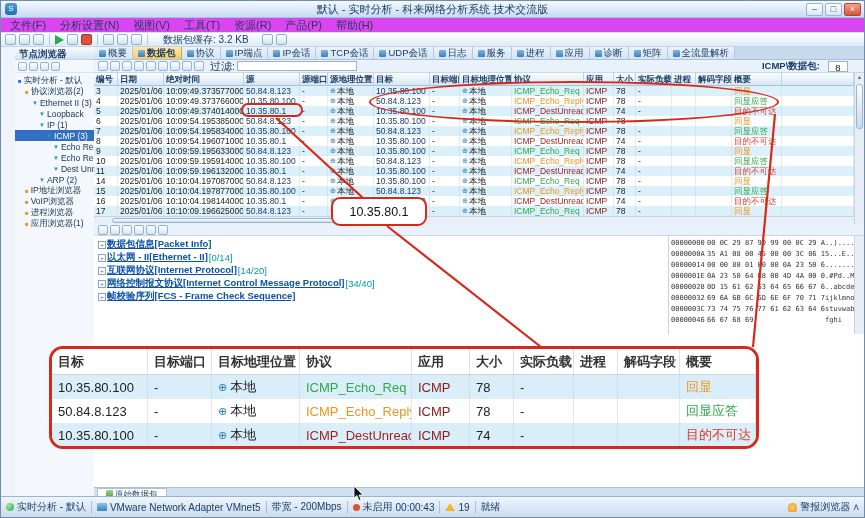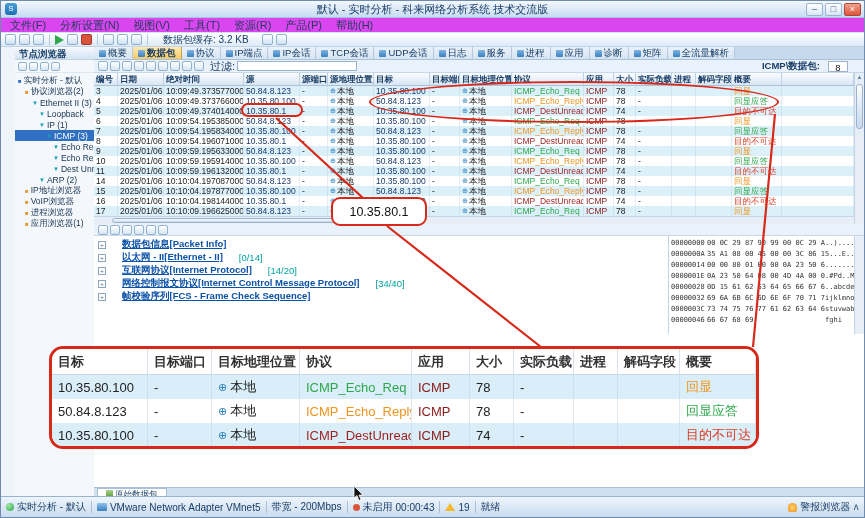--- a/index.html
+++ b/index.html
@@ -55,21 +55,21 @@
 .geo-ic{color:#2a7fbf;font-size:7px;}
 
 .vscroll{position:absolute;right:0;top:72px;width:10px;height:151px;background:#e8eef5;border-left:1px solid #c2d4e6;}
 .varrow{height:9px;font-size:6px;text-align:center;color:#5f7d9c;line-height:9px;}
 .vthumb{position:absolute;left:1px;right:1px;top:11px;height:45px;background:linear-gradient(#fdfefe,#c6d9ec);border:1px solid #9ab4cf;border-radius:3px;}
 .hscroll{position:absolute;left:93px;right:10px;top:215px;height:8px;background:#e8eef5;border-top:1px solid #c2d4e6;}
 .hthumb{position:absolute;left:18px;width:280px;top:1px;bottom:1px;background:linear-gradient(#fdfefe,#c6d9ec);border:1px solid #9ab4cf;border-radius:3px;}
 
 .decode-toolbar{position:absolute;left:93px;right:0;top:223px;height:12px;background:#e9f1fa;border-bottom:1px solid #c6d8ea;display:flex;align-items:center;gap:2px;padding-left:4px;}
 .decode-pane{position:absolute;left:93px;top:235px;width:575px;height:98px;background:#fff;border-right:1px solid #c2d4e6;overflow:hidden;padding:2px 0 0 4px;}
-.dline{display:flex;align-items:center;gap:16px;height:13px;font-size:9.5px;white-space:nowrap;}
+.dline{display:flex;align-items:center;gap:1px;height:13px;font-size:9.5px;white-space:nowrap;}
 .dbox{width:8px;height:8px;border:1px solid #8aa5c0;font-size:6px;line-height:6px;text-align:center;color:#44688c;background:#fff;flex:0 0 auto;}
 .dlabel{color:#0a51a8;font-weight:bold;text-decoration:underline;}
 .drange{color:#00a0a0;}
 .hex-pane{position:absolute;left:668px;top:235px;right:10px;height:98px;background:#fff;font-family:"DejaVu Sans Mono","Liberation Mono",monospace;font-size:7px;overflow:hidden;padding:2px 0 0 2px;}
 .hline{display:flex;height:11px;line-height:11px;white-space:pre;}
 .hoff{width:36px;color:#333;flex:0 0 36px;}
 .hbytes{width:118px;color:#333;overflow:hidden;flex:0 0 118px;}
 .hascii{color:#333;overflow:hidden;}
 .vscroll2{position:absolute;right:0;top:235px;width:10px;height:98px;background:#e8eef5;border-left:1px solid #c2d4e6;}
 .white-area{position:absolute;left:93px;right:0;top:333px;height:153px;background:#fff;}

